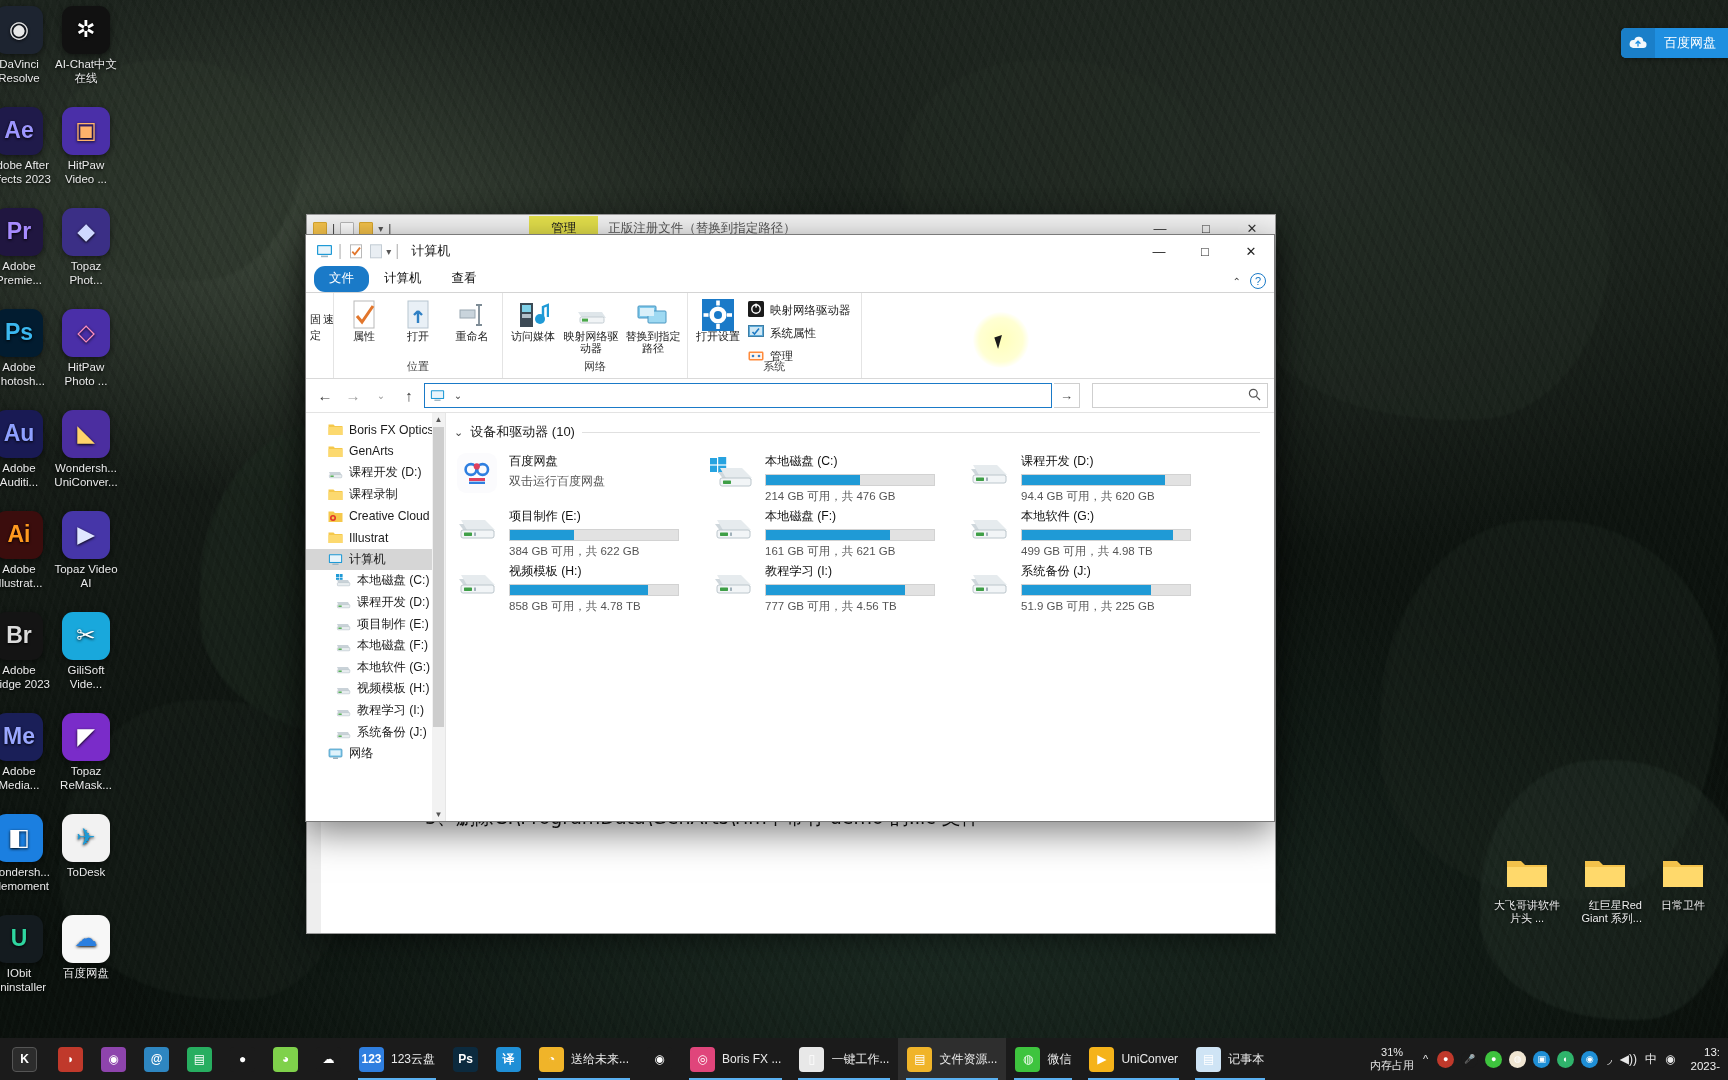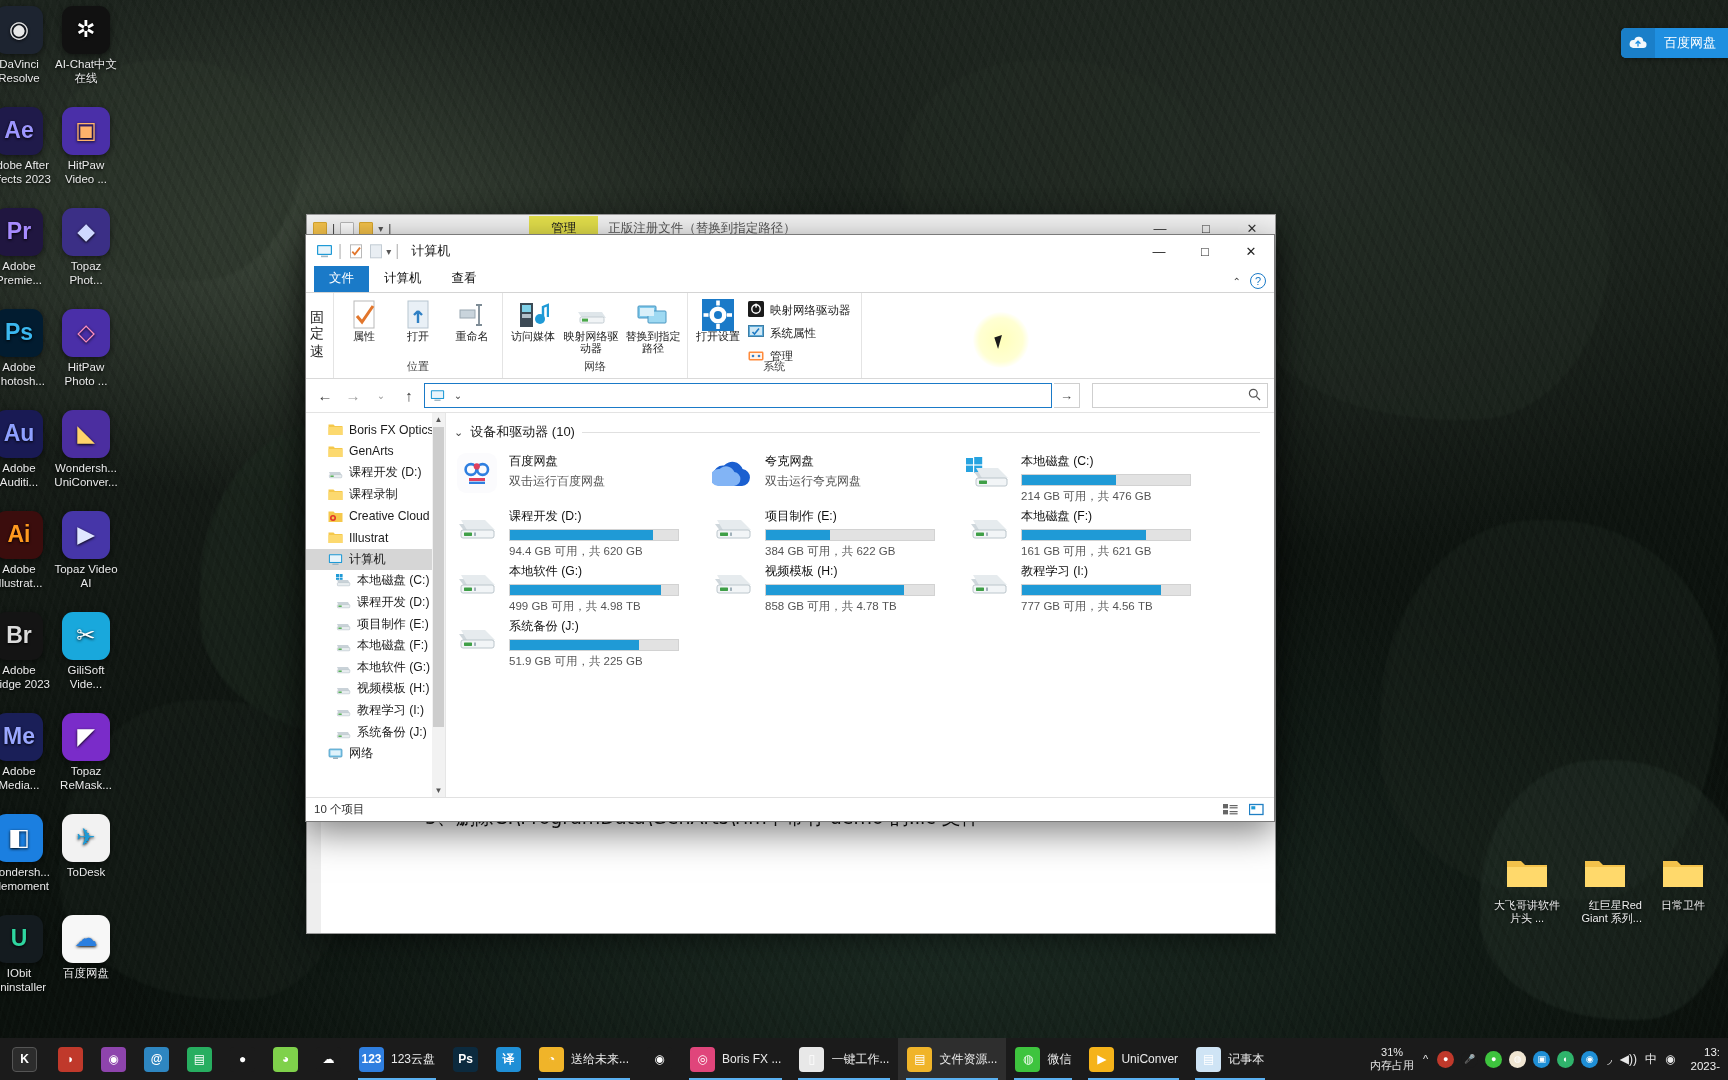--- a/index.html
+++ b/index.html
@@ -61,21 +61,21 @@
   #ex{position:absolute; left:305px; top:234px; width:970px; height:588px;
       background:#fff; border:1px solid #7a7a7a; box-shadow:0 10px 34px rgba(0,0,0,.5);
       display:flex; flex-direction:column;}
   .ex-title{height:32px;background:#fff;display:flex;align-items:center;padding-left:8px;position:relative;}
   .ex-title .qicon{width:20px;height:20px;display:flex;align-items:center;justify-content:center;}
   .ex-title .sep{color:#c0c0c0;margin:0 4px;}
   .ex-title .label{font-size:13px;color:#111;margin-left:8px;}
   .ex-title .wb{margin-left:auto;display:flex;}
   .ex-title .wb div{width:46px;height:32px;display:flex;align-items:center;justify-content:center;color:#222;font-size:13px;}
   .ex-tabs{height:26px;display:flex;align-items:flex-end;padding-left:8px;border-bottom:1px solid #d4d4d4;background:#fff;position:relative;}
-  .ex-tab{font-size:12.5px;padding:4px 15px 5px;color:#111;cursor:default;}
+  .ex-tab{font-size:12.5px;padding:4px 15px 5px;color:#111;cursor:default;border-radius:11px;}
   .ex-tab.act{background:#1a7ac8;color:#fff;}
   .ex-tabhelp{position:absolute;right:8px;bottom:3px;display:flex;align-items:center;gap:9px;}
   .helpq{width:16px;height:16px;border-radius:50%;border:1.4px solid #1a7ac8;color:#1a7ac8;font-size:11px;display:flex;align-items:center;justify-content:center;}
   .ex-ribbon{height:86px;background:#fff;border-bottom:1px solid #d9d9d9;display:flex;position:relative;}
   .rgroup{display:flex;flex-direction:column;justify-content:space-between;border-right:1px solid #e4e4e4;padding:4px 4px 2px;}
   .rgroup .glabel{text-align:center;font-size:11px;color:#444;padding-bottom:2px;}
   .rrow{display:flex;align-items:flex-start;gap:2px;height:62px;}
   .ritem{width:52px;display:flex;flex-direction:column;align-items:center;font-size:11px;color:#1a1a1a;text-align:center;line-height:12px;padding-top:3px;}
   .ritem .ic{height:30px;display:flex;align-items:center;justify-content:center;}
   .ritem.wide{width:60px;}
@@ -324,21 +324,21 @@
       <div class="ex-tab">计算机</div>
       <div class="ex-tab">查看</div>
       <div class="ex-tabhelp">
         <span style="font-size:10px;color:#444">⌃</span>
                <span class="helpq">?</span>
       </div>
     </div>
 
   <div class="ex-ribbon">
     <div class="rgroup" style="width:28px;">
-      <div class="rrow" style="flex-direction:column;justify-content:flex-end;font-size:14px;color:#222;line-height:16px;padding-top:14px;">
+      <div class="rrow" style="justify-content:space-between;font-size:11px;color:#222;line-height:16px;padding-top:14px;">
         <span>固定</span>
         <span>速</span>
       </div>
       <div class="glabel">&nbsp;</div>
     </div>
     <div id="ribbon-groups" style="display:flex;">
         <div class="rgroup">
           <div class="rrow">
             <div class="ritem">
               <span class="ic">
@@ -640,32 +640,20 @@
                 <rect x="12" y="28.6" width="16" height="2.4" fill="#2f7fe0"></rect>
               </svg>
             </span>
       <span class="td">
         <div class="tn">百度网盘</div>
         <div class="tsub">双击运行百度网盘</div>
       </span>
           </div>
           <div class="tile">
             <span class="ti">
-              <svg width="42" height="34" viewBox="0 0 42 34">
-                <path d="M10 30h20a8.5 8.5 0 0 0 .6-16.9A11 11 0 0 0 12 9.6 8.8 8.8 0 0 0 10 30z" fill="#1a5fd0"></path>
-                <path d="M6 30h16a7 7 0 0 0 .4-13.9A9 9 0 0 0 7.5 13 7.2 7.2 0 0 0 6 30z" fill="#82b4f5"></path>
-              </svg>
-            </span>
-      <span class="td">
-        <div class="tn">夸克网盘</div>
-        <div class="tsub">双击运行夸克网盘</div>
-      </span>
-          </div>
-          <div class="tile">
-            <span class="ti">
               <svg width="46" height="34" viewBox="0 0 46 34">
                 <g>
                   <rect x="0" y="2" width="7" height="6.4" fill="#27a3e0"></rect>
                   <rect x="8.2" y="1" width="8" height="7.4" fill="#27a3e0"></rect>
                   <rect x="0" y="9.6" width="7" height="6.4" fill="#27a3e0"></rect>
                   <rect x="8.2" y="9.6" width="8" height="7.4" fill="#27a3e0"></rect>
                 </g>
                 <path d="M8 16h24l10 8H14z" fill="#cfd7dc"></path>
                 <path d="M10 12h22l10 10H16z" fill="#e6ebee"></path>
                 <rect x="10" y="22" width="31" height="8" rx="2" fill="#f2f5f7" stroke="#bcc6cc"></rect>
@@ -803,41 +791,20 @@
         <div class="bar">
                 <i style="width:77%"></i>
               </div>
                 <div class="free">51.9 GB 可用，共 225 GB</div>
       </span>
           </div>
         </div>
     </div>
   </div>
 
-  <div class="ex-status">
-    <span>10 个项目</span>
-    <span class="vw">
-      <span class="vbtn">
-        <svg width="15" height="13" viewBox="0 0 15 13">
-            <rect x="0" y="1" width="5" height="4.4" fill="#666"></rect>
-            <rect x="0" y="7" width="5" height="4.4" fill="#666"></rect>
-            <rect x="6.6" y="2" width="8" height="1.2" fill="#666"></rect>
-            <rect x="6.6" y="4.2" width="8" height="1.2" fill="#666"></rect>
-            <rect x="6.6" y="8" width="8" height="1.2" fill="#666"></rect>
-            <rect x="6.6" y="10.2" width="8" height="1.2" fill="#666"></rect>
-          </svg>
-      </span>
-      <span class="vbtn">
-        <svg width="15" height="13" viewBox="0 0 15 13">
-            <rect x=".5" y="1.5" width="13.5" height="10" fill="none" stroke="#1f7fc4" stroke-width="1.3"></rect>
-            <rect x="2.3" y="3.2" width="4" height="3.2" fill="#1f9ad6"></rect>
-          </svg>
-      </span>
-    </span>
-  </div>
 </div>
 
 <div id="cursorglow"></div>
 <div id="cursorarrow"></div>
 
 <div id="taskbar">
   <div class="tbbtn" style="padding:0 12px">
     <span class="ic" style="background:#2c2c2c;color:#fff;border:1px solid #555">K</span>
   </div>
   <div id="tbitems" style="display:flex;align-items:center;">

